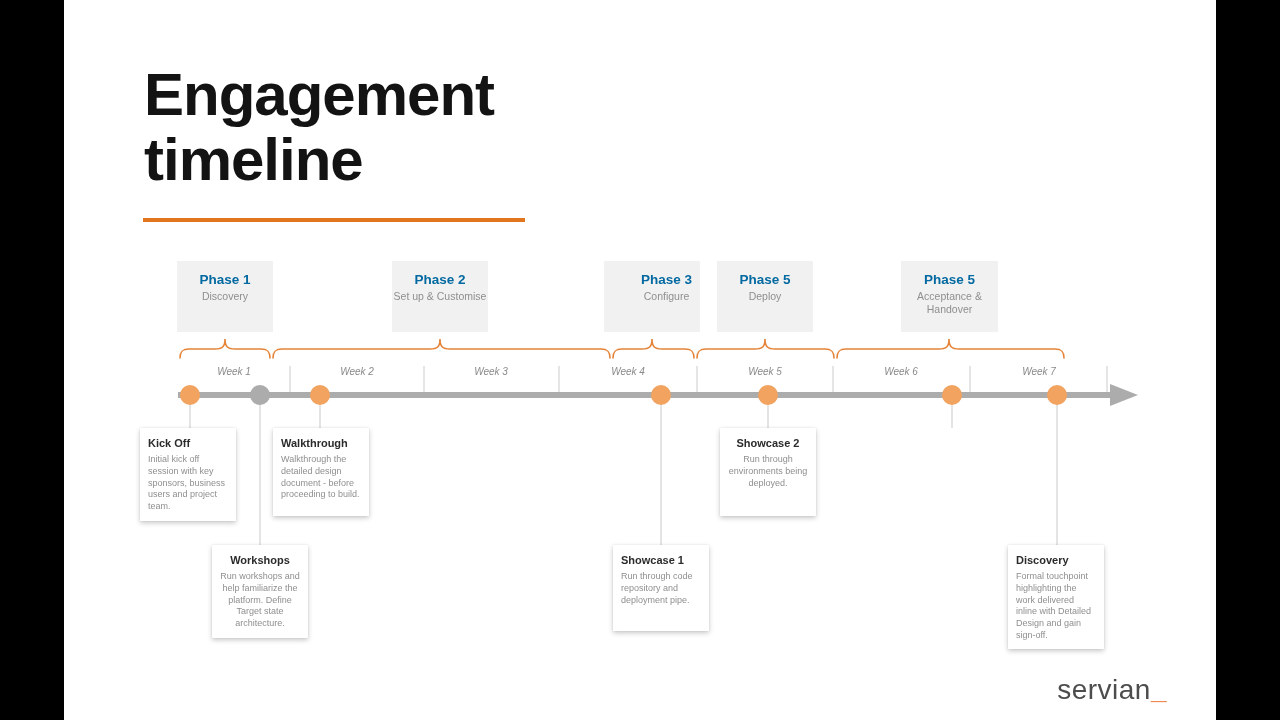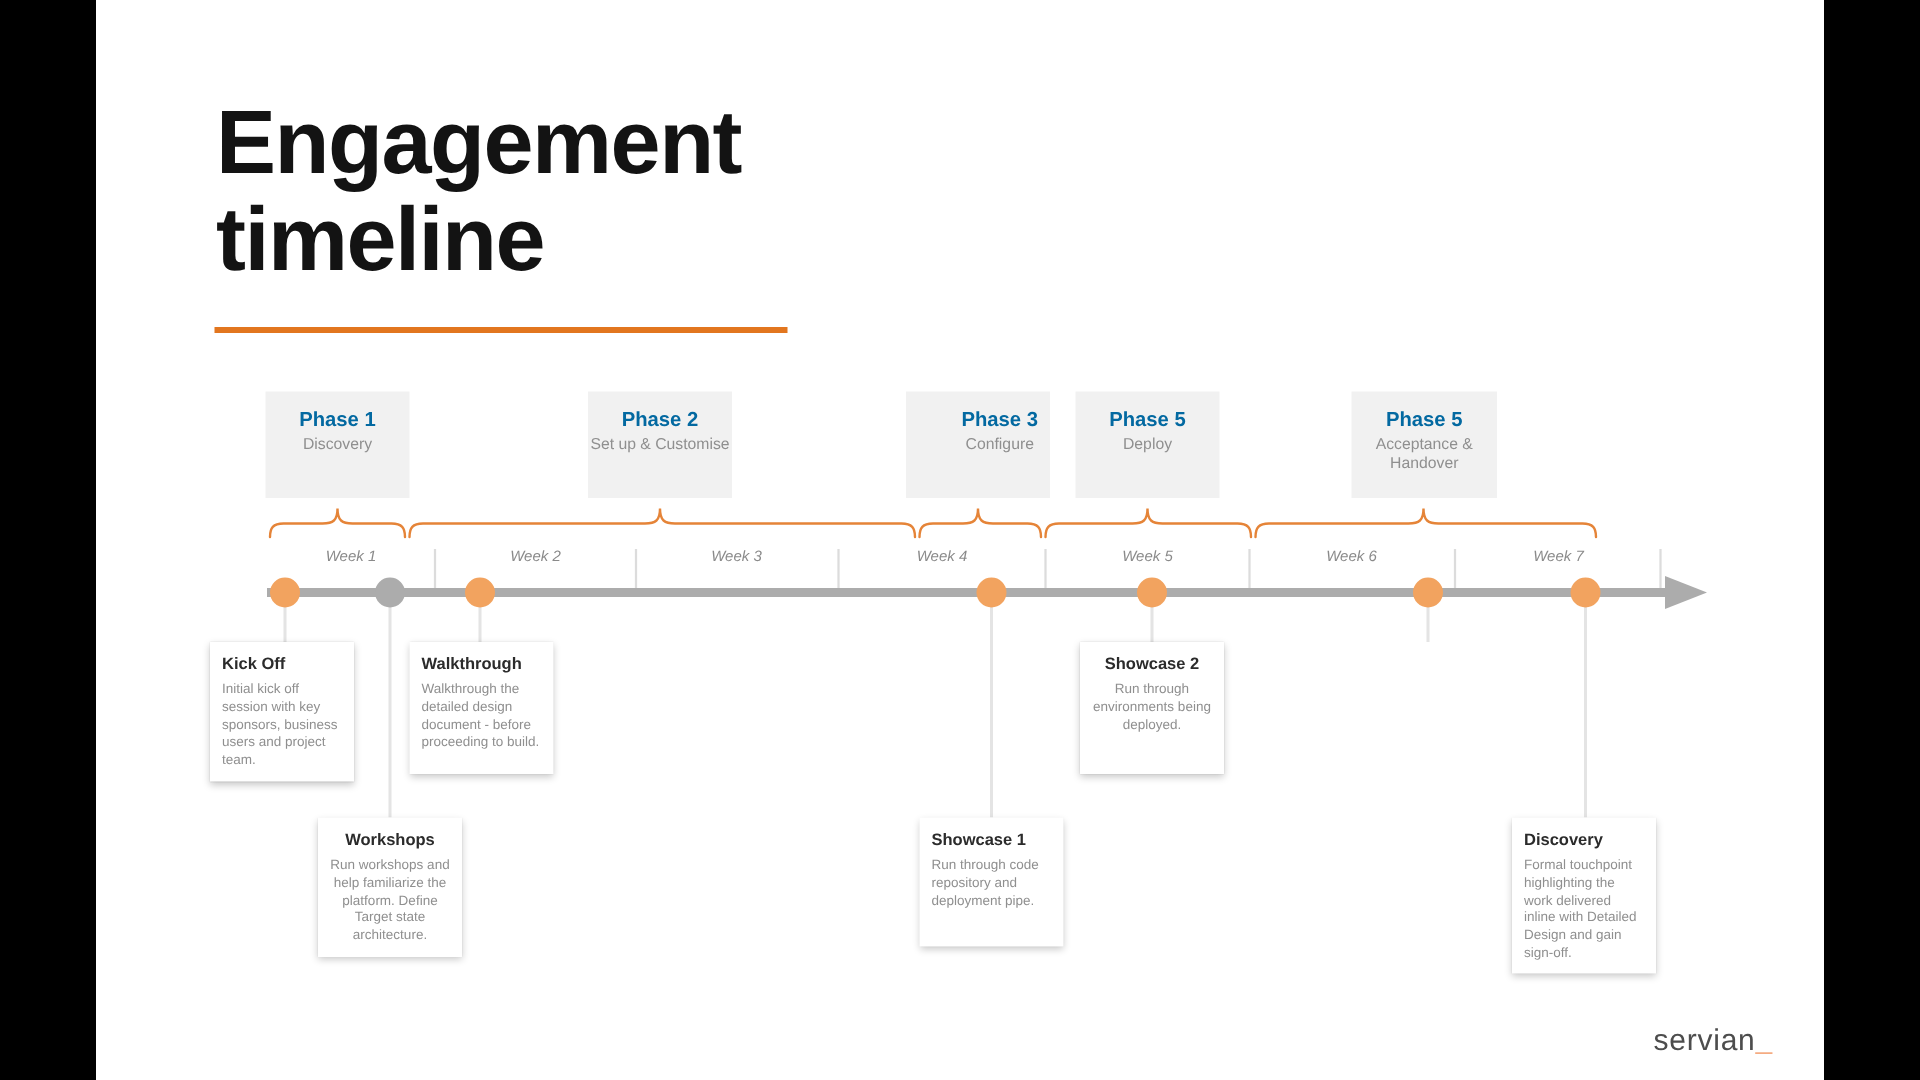--- a/index.html
+++ b/index.html
@@ -44,21 +44,21 @@
     box-shadow:0 2px 5px rgba(0,0,0,0.22), 0 0 1px rgba(0,0,0,0.12);}
   .event-card .ev-title{font-size:11px;font-weight:bold;color:#2B2B2B;
     line-height:1.2;margin-bottom:4px;}
   .event-card .ev-body{font-size:9px;color:var(--text-gray);line-height:1.3;}
   .row-top{top:428px;min-height:88px;}
   .row-bottom{top:545px;min-height:87px;}
   .c-kickoff{left:76px;} .c-workshops{left:148px;text-align:center;} .c-walkthrough{left:209px;}
   .c-showcase1{left:549px;min-height:86px;} .c-showcase2{left:656px;text-align:center;}
   .c-handover{left:839px;min-height:90px;} .c-acceptance{left:944px;min-height:93px;}
 
-  .logo{position:absolute;right:34px;bottom:14px;font-size:20px;letter-spacing:0.5px;
+  .logo{position:absolute;right:49px;bottom:14px;font-size:28px;letter-spacing:0.5px;
     color:#4D4D4D;}
   .logo .logo-mark{color:#F08447;font-weight:bold;}
 </style>
 </head>
 <body>
 
 <div class="stage">
   <div class="slide">
 
     <div class="title">

